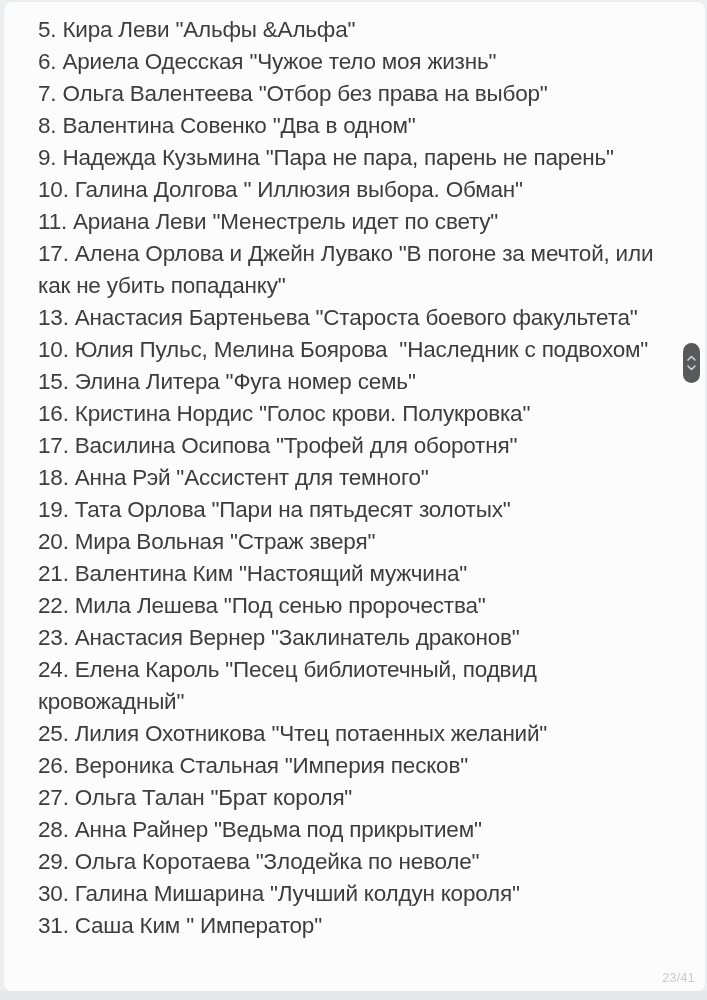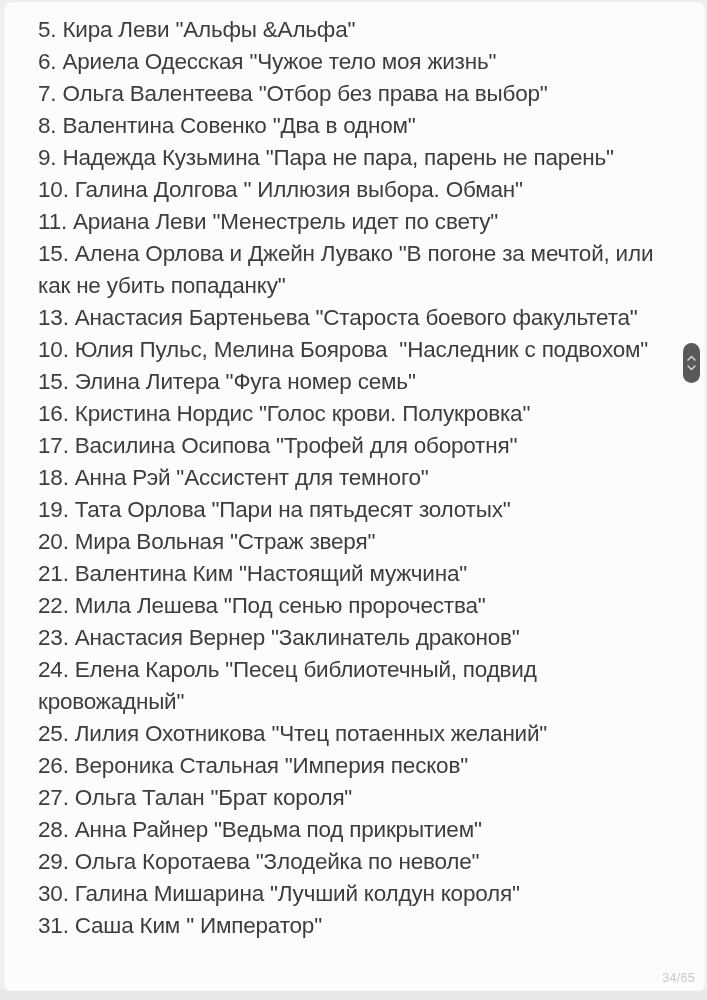--- a/index.html
+++ b/index.html
@@ -84,21 +84,21 @@
 <div class="screen">
   <div class="reader-page">
     <div class="text-block">
       <p class="book-line">5. Кира Леви "Альфы &amp;Альфа"</p>
       <p class="book-line">6. Ариела Одесская "Чужое тело моя жизнь"</p>
       <p class="book-line">7. Ольга Валентеева "Отбор без права на выбор"</p>
       <p class="book-line">8. Валентина Совенко "Два в одном"</p>
       <p class="book-line">9. Надежда Кузьмина "Пара не пара, парень не парень"</p>
       <p class="book-line">10. Галина Долгова " Иллюзия выбора. Обман"</p>
       <p class="book-line">11. Ариана Леви "Менестрель идет по свету"</p>
-      <p class="book-line">15. Алена Орлова и Джейн Лувако "В погоне за мечтой, или как не убить попаданку"</p>
+      <p class="book-line">17. Алена Орлова и Джейн Лувако "В погоне за мечтой, или как не убить попаданку"</p>
       <p class="book-line">13. Анастасия Бартеньева "Староста боевого факультета"</p>
       <p class="book-line">10. Юлия Пульс, Мелина Боярова  "Наследник с подвохом"</p>
       <p class="book-line">15. Элина Литера "Фуга номер семь"</p>
       <p class="book-line">16. Кристина Нордис "Голос крови. Полукровка"</p>
       <p class="book-line">17. Василина Осипова "Трофей для оборотня"</p>
       <p class="book-line">18. Анна Рэй "Ассистент для темного"</p>
       <p class="book-line">19. Тата Орлова "Пари на пятьдесят золотых"</p>
       <p class="book-line">20. Мира Вольная "Страж зверя"</p>
       <p class="book-line">21. Валентина Ким "Настоящий мужчина"</p>
       <p class="book-line">22. Мила Лешева "Под сенью пророчества"</p>
@@ -106,21 +106,21 @@
       <p class="book-line">24. Елена Кароль "Песец библиотечный, подвид кровожадный"</p>
       <p class="book-line">25. Лилия Охотникова "Чтец потаенных желаний"</p>
       <p class="book-line">26. Вероника Стальная "Империя песков"</p>
       <p class="book-line">27. Ольга Талан "Брат короля"</p>
       <p class="book-line">28. Анна Райнер "Ведьма под прикрытием"</p>
       <p class="book-line">29. Ольга Коротаева "Злодейка по неволе"</p>
       <p class="book-line">30. Галина Мишарина "Лучший колдун короля"</p>
       <p class="book-line">31. Саша Ким " Император"</p>
     </div>
 
-    <div class="page-indicator">34/65</div>
+    <div class="page-indicator">23/41</div>
   </div>
 
   <div class="scroll-handle" title="">
     <span class="chev">
       <svg width="9" height="6" viewBox="0 0 9 6">
           <polyline points="1,5 4.5,1.5 8,5" fill="none" stroke="#cfd1d3" stroke-width="1.6" stroke-linecap="round" stroke-linejoin="round"></polyline>
         </svg>
     </span>
     <span class="chev">
       <svg width="9" height="6" viewBox="0 0 9 6">

